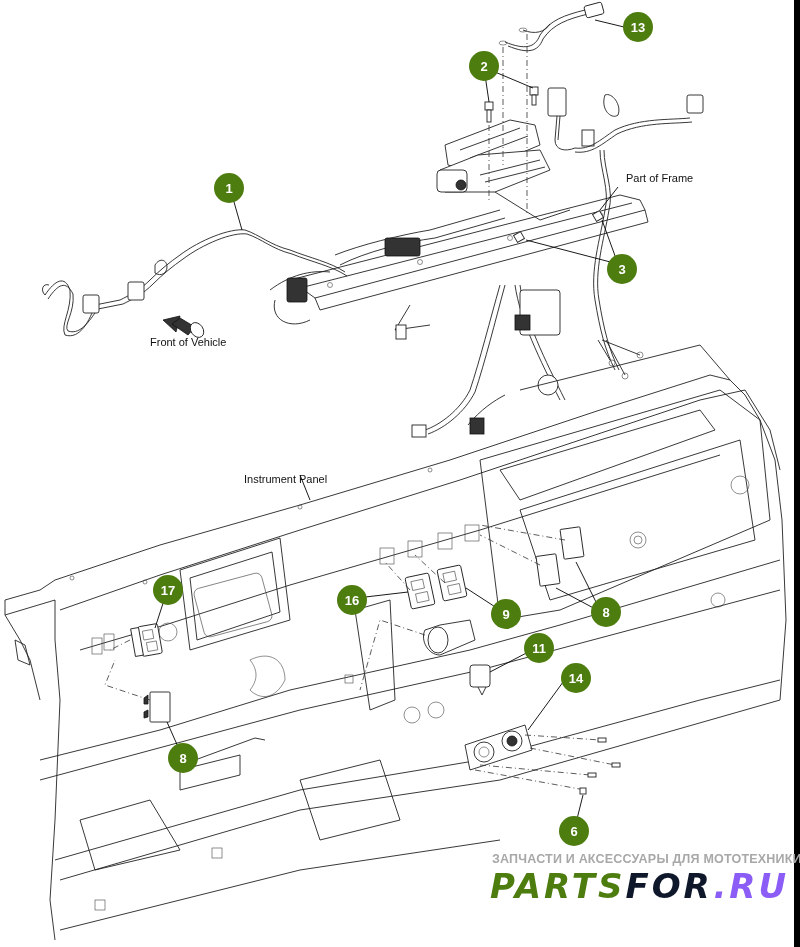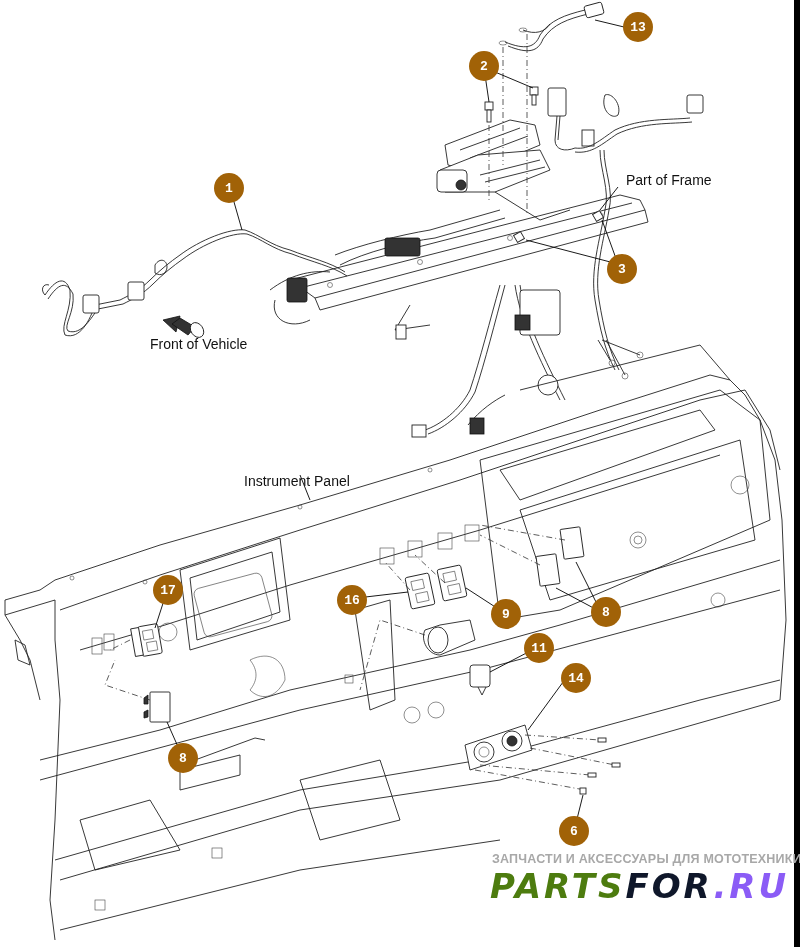--- a/index.html
+++ b/index.html
@@ -1,20 +1,20 @@
 <!DOCTYPE html>
 <html><head>
 <meta charset="utf-8">
 <style>
   html,body{margin:0;padding:0;background:#fff;}
   body{width:800px;height:947px;position:relative;overflow:hidden;font-family:"Liberation Sans",sans-serif;}
   #canvas{position:absolute;left:0;top:0;width:800px;height:947px;}
   .right-border{position:absolute;right:0;top:0;width:6px;height:947px;background:#000;}
-  .label{position:absolute;font-size:14px;color:#111;white-space:nowrap;font-family:"Liberation Sans",sans-serif;}
-  .callout{position:absolute;width:30px;height:30px;border-radius:50%;background:#a16207;color:#fff;font-weight:bold;font-size:13px;display:flex;align-items:center;justify-content:center;font-family:Liberation Mono, monospace;transform:translate(-15px,-15px);cursor:pointer;}
+  .label{position:absolute;font-size:11px;color:#111;white-space:nowrap;font-family:"Liberation Sans",sans-serif;}
+  .callout{position:absolute;width:30px;height:30px;border-radius:50%;background:#4d7c0f;color:#fff;font-weight:bold;font-size:13px;display:flex;align-items:center;justify-content:center;font-family:Liberation Sans, sans-serif;transform:translate(-15px,-15px);cursor:pointer;}
   .wm-sub{position:absolute;left:492px;top:852px;font-size:12.5px;font-weight:bold;color:#a8a8a8;letter-spacing:0.2px;white-space:nowrap;}
   .wm-main{position:absolute;left:490px;top:866px;font-size:34px;font-weight:900;font-style:italic;letter-spacing:3px;white-space:nowrap;font-family:"DejaVu Sans",sans-serif;}
   .wm-a{color:#4d7c0f;}
   .wm-b{color:#0f172a;}
   .wm-c{color:#8b5cf6;}
   svg .ln{fill:none;stroke:#222;stroke-width:0.9;}
   svg .lt{fill:none;stroke:#444;stroke-width:0.6;}
   svg .fl{fill:#fff;stroke:#222;stroke-width:0.9;}
   svg .dk{fill:#333;stroke:#111;stroke-width:0.8;}
   svg .leader{stroke:#000;stroke-width:0.9;fill:none;}

